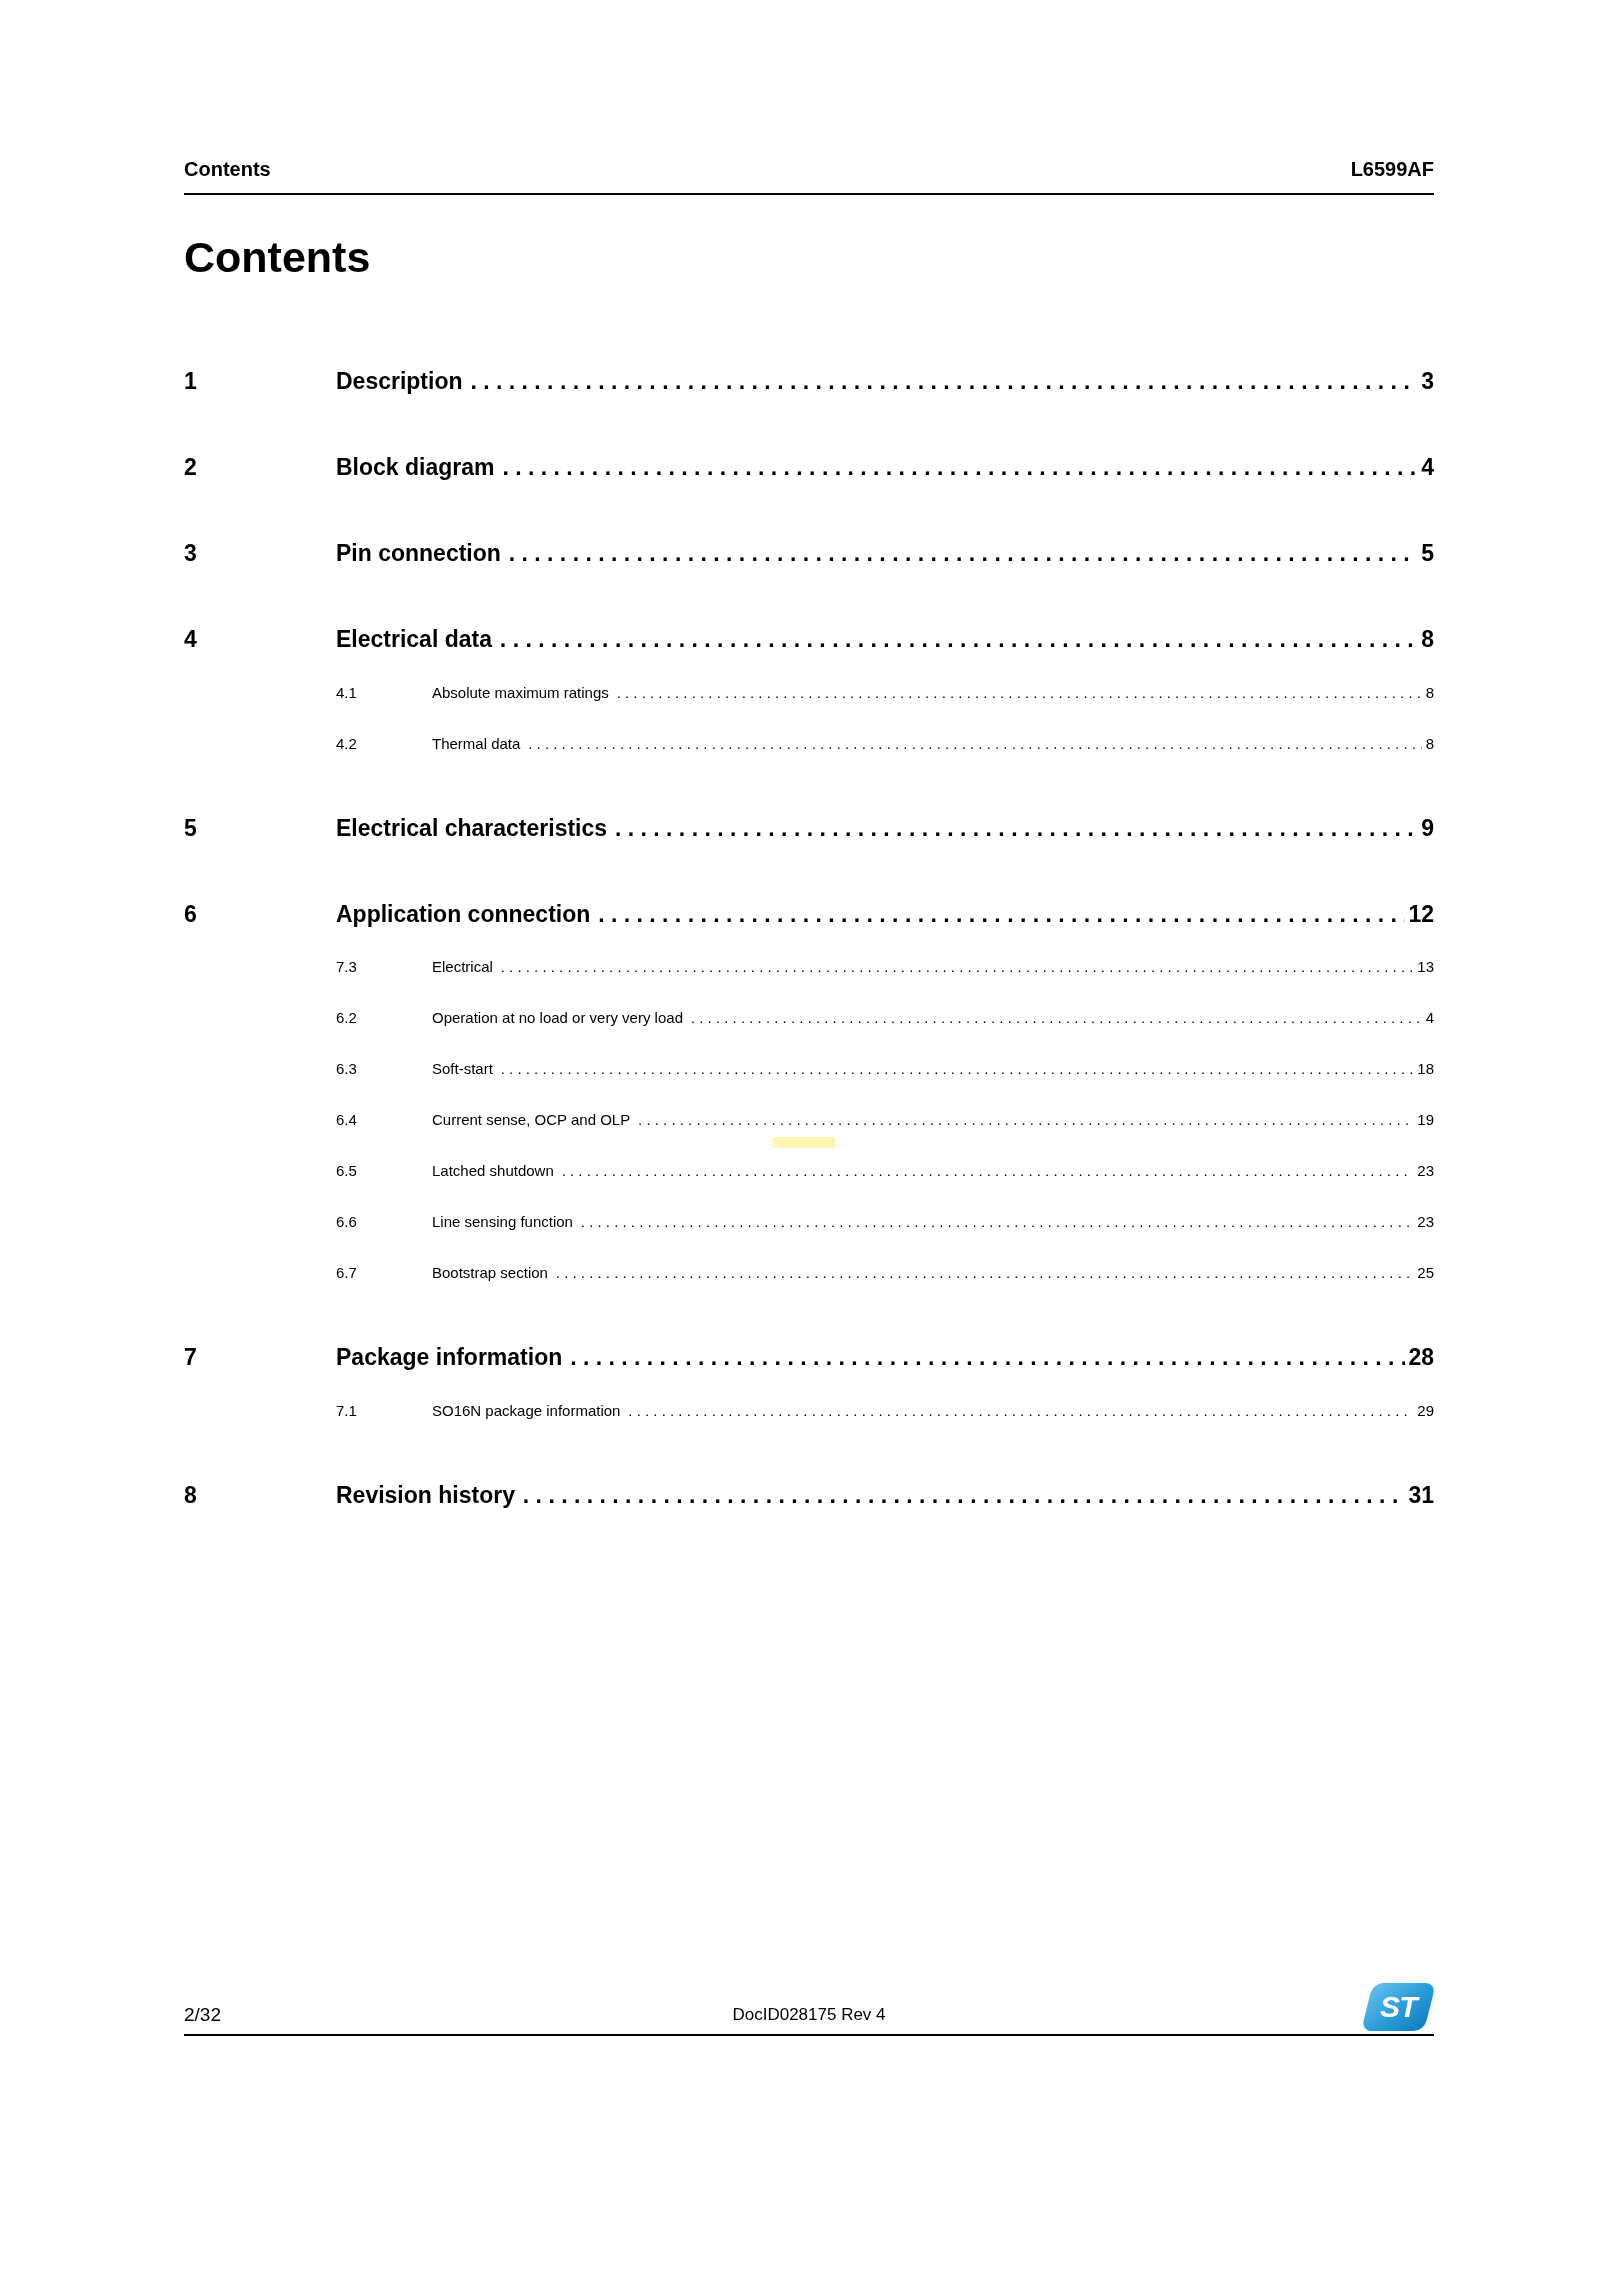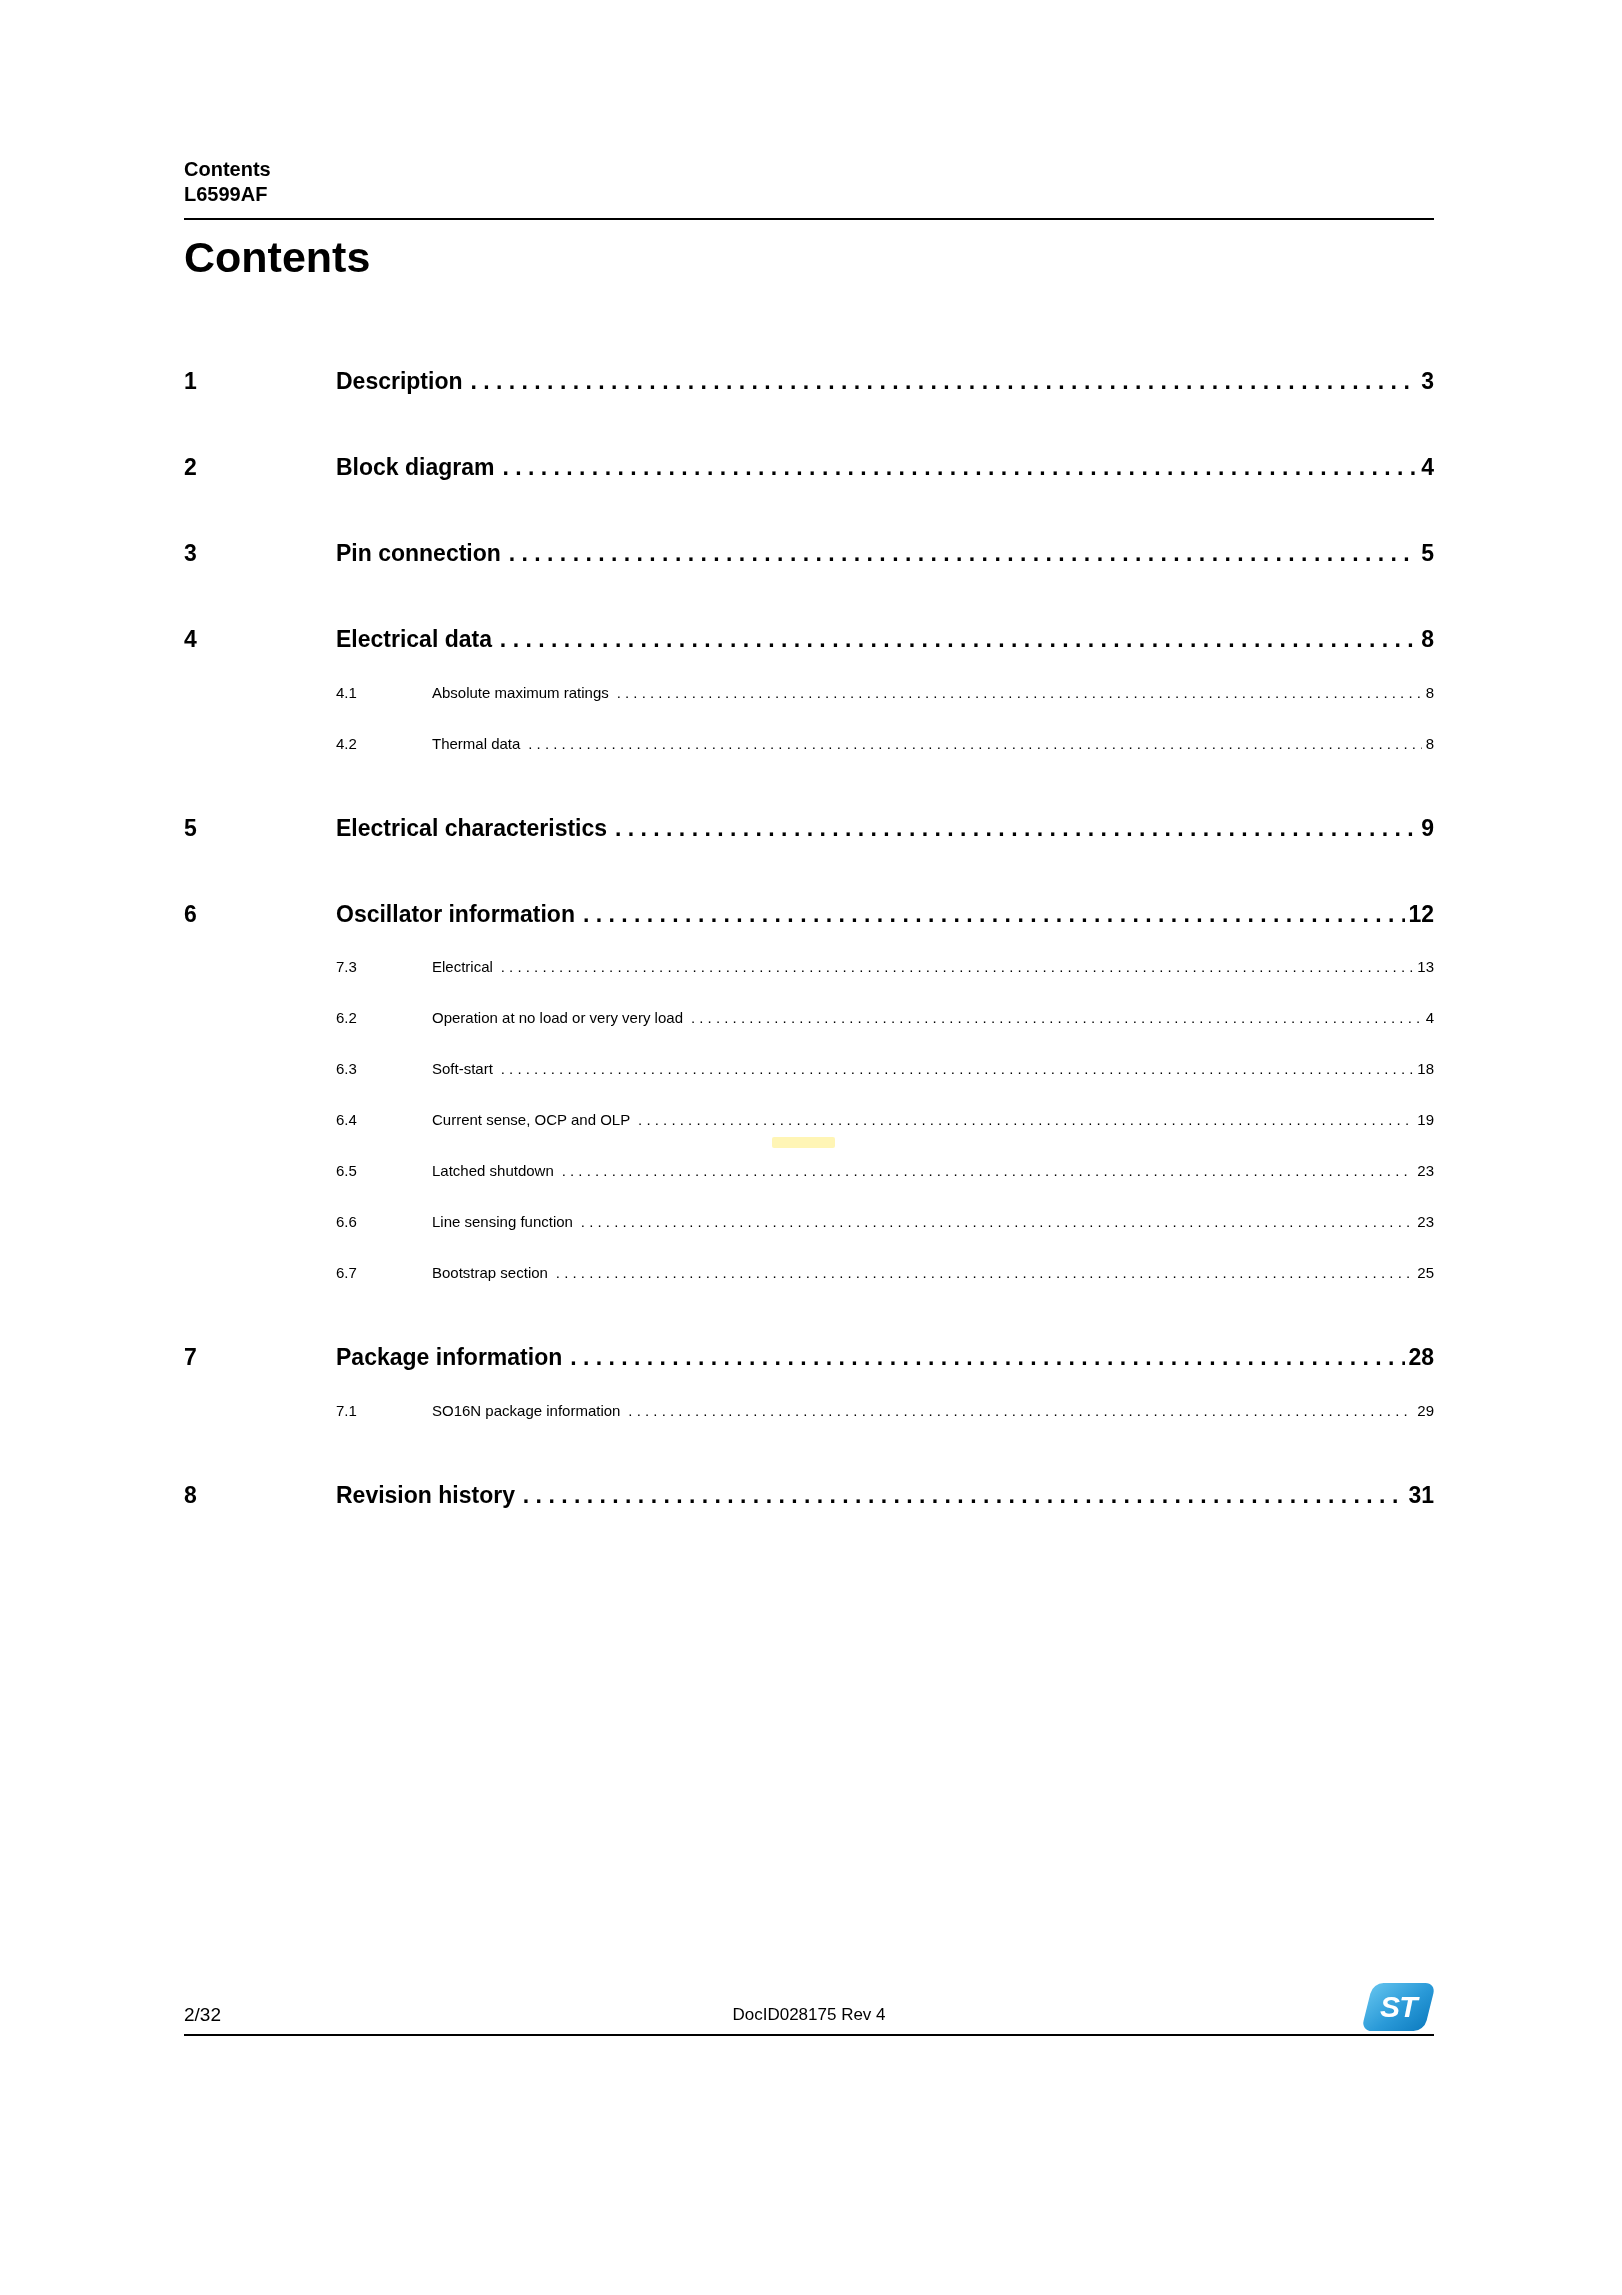--- a/index.html
+++ b/index.html
@@ -8,21 +8,20 @@
     height: 2295px;
     background: #ffffff;
     position: relative;
     font-family: "Liberation Sans", sans-serif;
     color: #000000;
   }
   .frame {
     position: absolute;
     left: 184px;
     right: 188px;
-    flex-direction: column;
   }
 
   
   .header {
     top: 157px;
     display: flex;
     justify-content: space-between;
     align-items: baseline;
     font-size: 20px;
     font-weight: bold;
@@ -175,21 +174,21 @@
     <span class="pagenum">8</span>
   </div>
     <div class="row l1">
     <span class="num">5</span>
     <span class="label">Electrical characteristics</span>
     <span class="dots">. . . . . . . . . . . . . . . . . . . . . . . . . . . . . . . . . . . . . . . . . . . . . . . . . . . . . . . . . . . . . . . . . . . . . . . . . . . . . . . . . . . . . . . . . . . . . . . . . . . . . . . . . . . . . . . . . . . . . . . . . . . . . . . . . . . . . . . . . . . . . . . . . . . . . . . . . . . . . . . . . . . . . . . . . . . . . . . . . . . . . . . . . . . . . . . . . . . . . . . . . . . . . . . . . . . . . . . . . . . . </span>
     <span class="pagenum">9</span>
   </div>
     <div class="row l1">
     <span class="num">6</span>
-    <span class="label">Oscillator information</span>
+    <span class="label">Application connection</span>
     <span class="dots">. . . . . . . . . . . . . . . . . . . . . . . . . . . . . . . . . . . . . . . . . . . . . . . . . . . . . . . . . . . . . . . . . . . . . . . . . . . . . . . . . . . . . . . . . . . . . . . . . . . . . . . . . . . . . . . . . . . . . . . . . . . . . . . . . . . . . . . . . . . . . . . . . . . . . . . . . . . . . . . . . . . . . . . . . . . . . . . . . . . . . . . . . . . . . . . . . . . . . . . . . . . . . . . . . . . . . . . . . . . . </span>
     <span class="pagenum">12</span>
   </div>
     <div class="row l2">
     <span class="num">7.3</span>
     <span class="label">Electrical</span>
     <span class="dots">. . . . . . . . . . . . . . . . . . . . . . . . . . . . . . . . . . . . . . . . . . . . . . . . . . . . . . . . . . . . . . . . . . . . . . . . . . . . . . . . . . . . . . . . . . . . . . . . . . . . . . . . . . . . . . . . . . . . . . . . . . . . . . . . . . . . . . . . . . . . . . . . . . . . . . . . . . . . . . . . . . . . . . . . . . . . . . . . . . . . . . . . . . . . . . . . . . . . . . . . . . . . . . . . . . . . . . . . . . . . </span>
     <span class="pagenum">13</span>
   </div>
     <div class="row l2">

